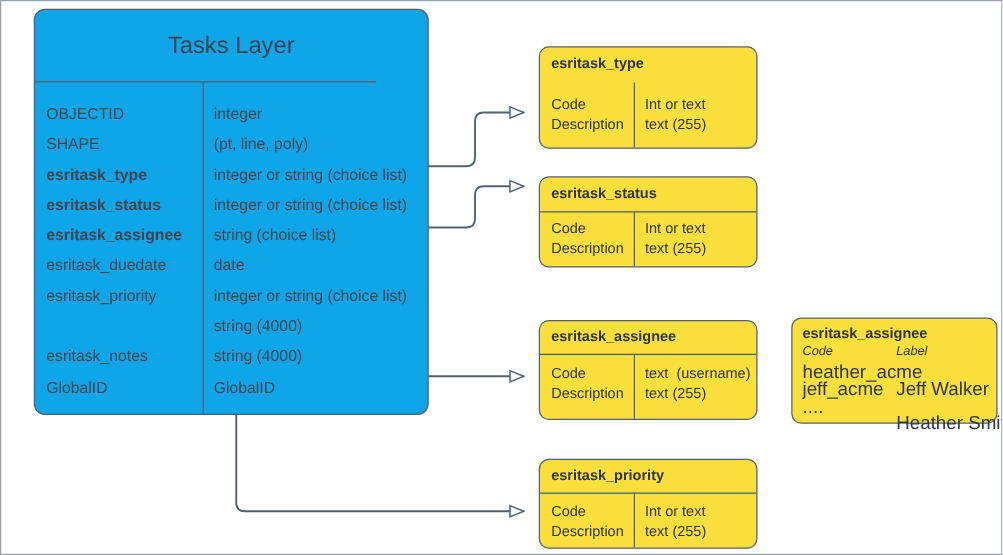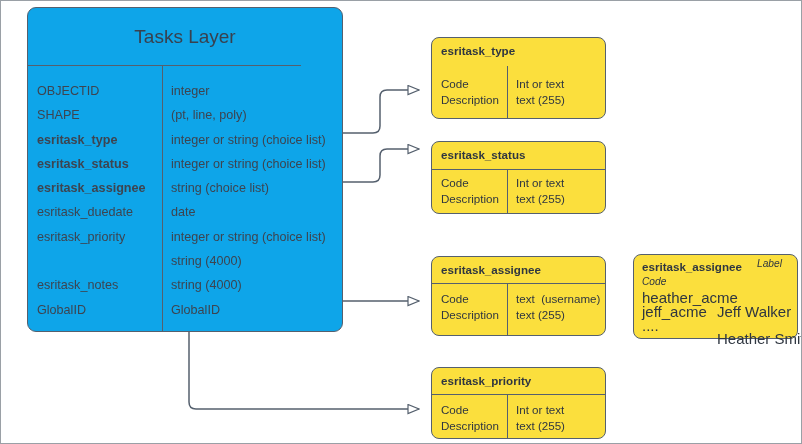--- a/index.html
+++ b/index.html
@@ -280,21 +280,21 @@
     <div class="domain-vrule" style="left:75px; top:26px; height:44px;"></div>
     <div class="domain-cell" style="left:9px; top:34px;">Code
 Description</div>
     <div class="domain-cell" style="left:84px; top:34px;">Int or text
 text (255)</div>
   </div>
 
   <div id="cvd-box">
     <div id="cvd-title">esritask_assignee</div>
     <div class="cvd-head" style="left:8px; top:21px;">Code</div>
-    <div class="cvd-head" style="left:83px; top:3px;margin-left:40px;">Label</div>
+    <div class="cvd-head" style="left:83px; top:21px;">Label</div>
     <div class="cvd-val" style="left:8px; top:34px;">heather_acme</div>
     <div class="cvd-val" style="left:83px; top:34px;margin-top:41px;">Heather Smith</div>
     <div class="cvd-val" style="left:8px; top:48px;">jeff_acme</div>
     <div class="cvd-val" style="left:83px; top:48px;">Jeff Walker</div>
     <div class="cvd-val" style="left:8px; top:62px;">....</div>
   </div>
 
 </div>
 
 </body></html>

